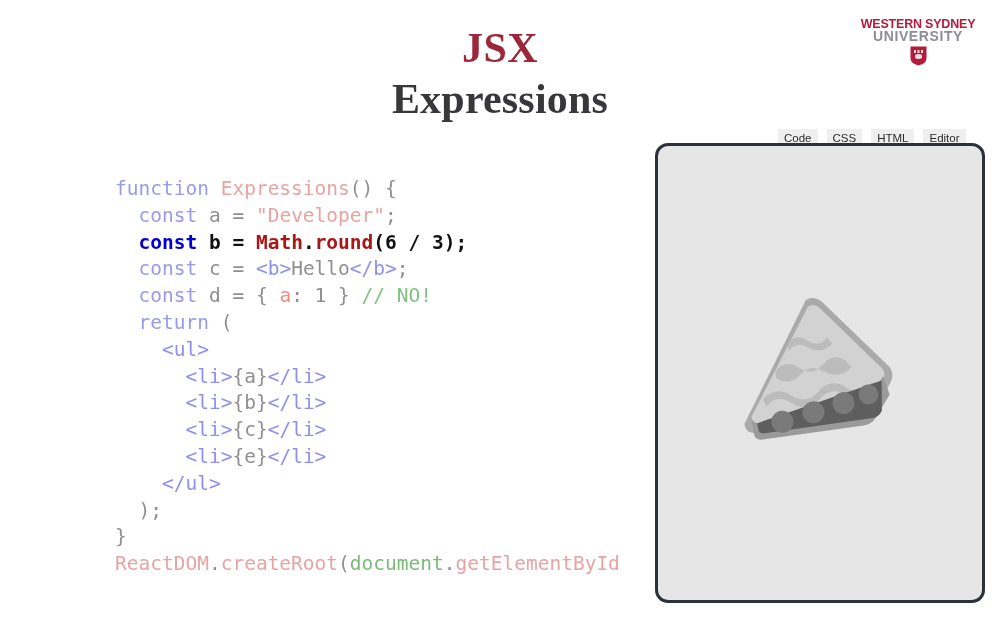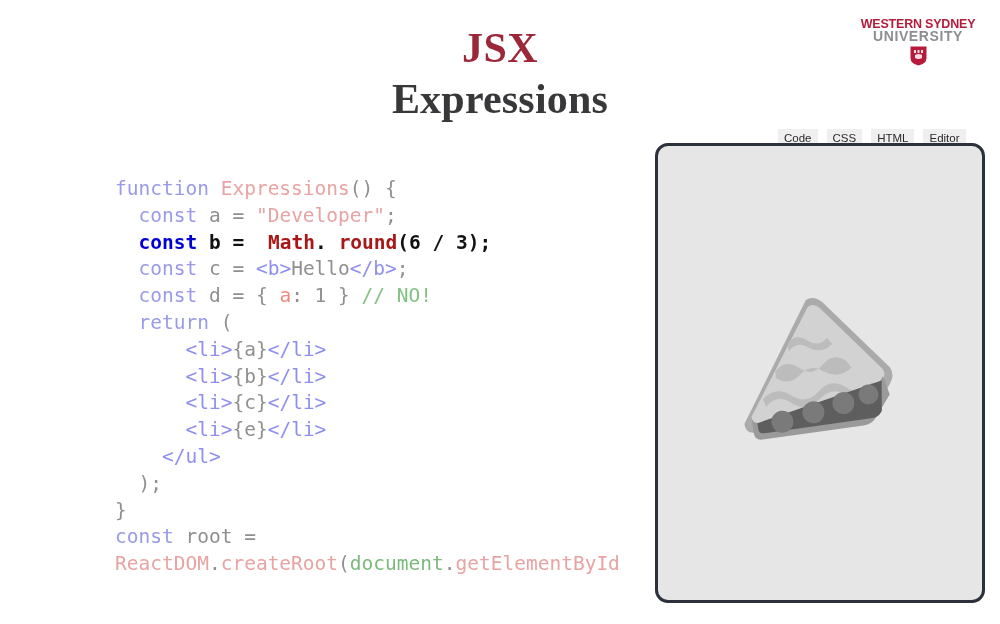--- a/index.html
+++ b/index.html
@@ -93,21 +93,21 @@
   }
   .code-line.hl { font-weight: bold; }
 
   
   .t-kw       { color: #9a9ae8; }
   .t-kw-b     { color: #0000d4; font-weight: bold; }
   .t-plain    { color: #8f8f8f; }
   .t-plain-b  { color: #111111; font-weight: bold; }
   .t-str      { color: #e8a3a3; }
   .t-fn       { color: #e8a3a3; }
-  .t-fn-b     { color: #a81818; font-weight: bold; margin-left: 12px; }
+  .t-fn-b     { color: #a81818; font-weight: bold; }
   .t-tag      { color: #8f8fef; }
   .t-comment  { color: #82c182; }
   .t-green    { color: #7cba7c; }
   .t-prop     { color: #f08a80; }
 
   
   .preview-tabs {
     position: absolute;
     left: 762px;
     top: 129px;
@@ -168,28 +168,28 @@
   </div>
 </div>
 
 <div class="code-area">
     <div class="code-line"><span class="t-kw">function </span><span class="t-fn">Expressions</span><span class="t-plain">() {</span></div>
     <div class="code-line"><span class="t-plain">  </span><span class="t-kw">const </span><span class="t-plain">a = </span><span class="t-str">"Developer"</span><span class="t-plain">;</span></div>
     <div class="code-line hl"><span class="t-plain">  </span><span class="t-kw-b">const </span><span class="t-plain-b">b = </span><span class="t-fn-b">Math</span><span class="t-plain-b">.</span><span class="t-fn-b">round</span><span class="t-plain-b">(6 / 3);</span></div>
     <div class="code-line"><span class="t-plain">  </span><span class="t-kw">const </span><span class="t-plain">c = </span><span class="t-tag">&lt;b&gt;</span><span class="t-plain">Hello</span><span class="t-tag">&lt;/b&gt;</span><span class="t-plain">;</span></div>
     <div class="code-line"><span class="t-plain">  </span><span class="t-kw">const </span><span class="t-plain">d = { </span><span class="t-prop">a</span><span class="t-plain">: 1 } </span><span class="t-comment">// NO!</span></div>
     <div class="code-line"><span class="t-plain">  </span><span class="t-kw">return </span><span class="t-plain">(</span></div>
+    <div class="code-line"><span class="t-plain">    </span><span class="t-tag">&lt;ul&gt;</span></div>
     <div class="code-line"><span class="t-plain">      </span><span class="t-tag">&lt;li&gt;</span><span class="t-plain">{a}</span><span class="t-tag">&lt;/li&gt;</span></div>
     <div class="code-line"><span class="t-plain">      </span><span class="t-tag">&lt;li&gt;</span><span class="t-plain">{b}</span><span class="t-tag">&lt;/li&gt;</span></div>
     <div class="code-line"><span class="t-plain">      </span><span class="t-tag">&lt;li&gt;</span><span class="t-plain">{c}</span><span class="t-tag">&lt;/li&gt;</span></div>
     <div class="code-line"><span class="t-plain">      </span><span class="t-tag">&lt;li&gt;</span><span class="t-plain">{e}</span><span class="t-tag">&lt;/li&gt;</span></div>
     <div class="code-line"><span class="t-plain">    </span><span class="t-tag">&lt;/ul&gt;</span></div>
     <div class="code-line"><span class="t-plain">  </span><span class="t-plain">);</span></div>
     <div class="code-line"><span class="t-plain">}</span></div>
-    <div class="code-line"><span class="t-kw">const </span><span class="t-plain">root =</span></div>
     <div class="code-line"><span class="t-fn">ReactDOM</span><span class="t-plain">.</span><span class="t-fn">createRoot</span><span class="t-plain">(</span><span class="t-green">document</span><span class="t-plain">.</span><span class="t-fn">getElementById</span></div>
   </div>
 
 <div class="preview-tabs">
     <div class="preview-tab">Code</div>
     <div class="preview-tab">CSS</div>
     <div class="preview-tab">HTML</div>
     <div class="preview-tab">Editor</div>
   </div>
 

